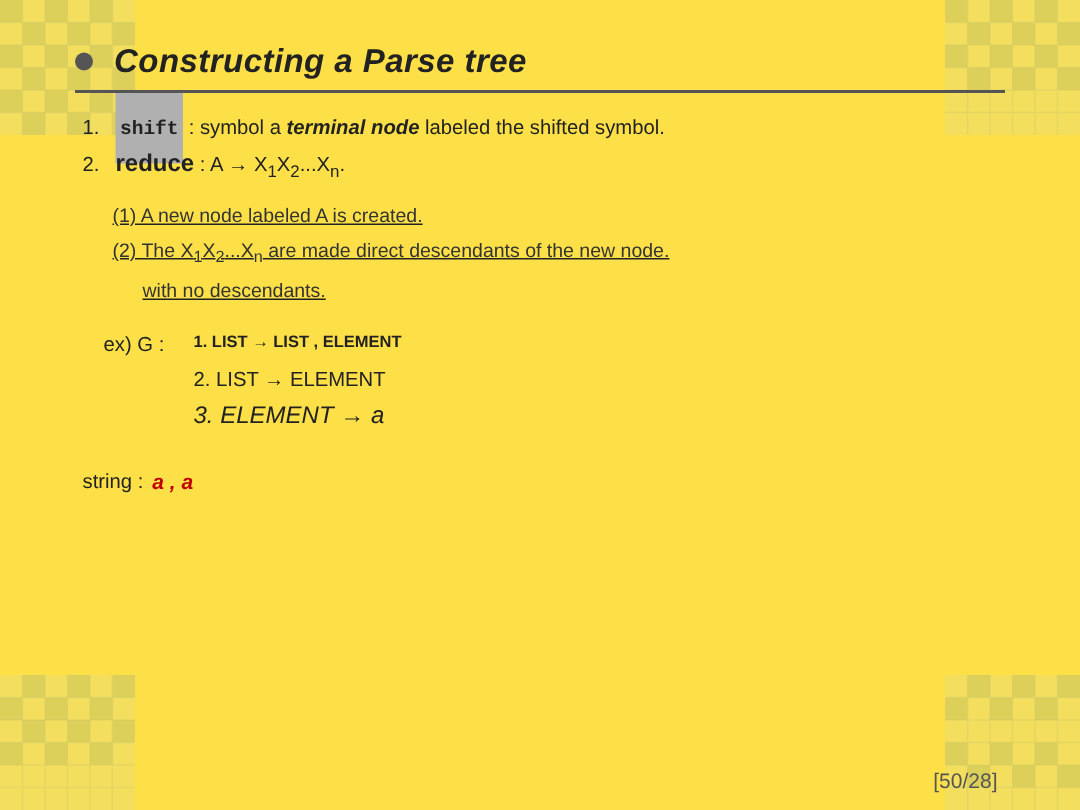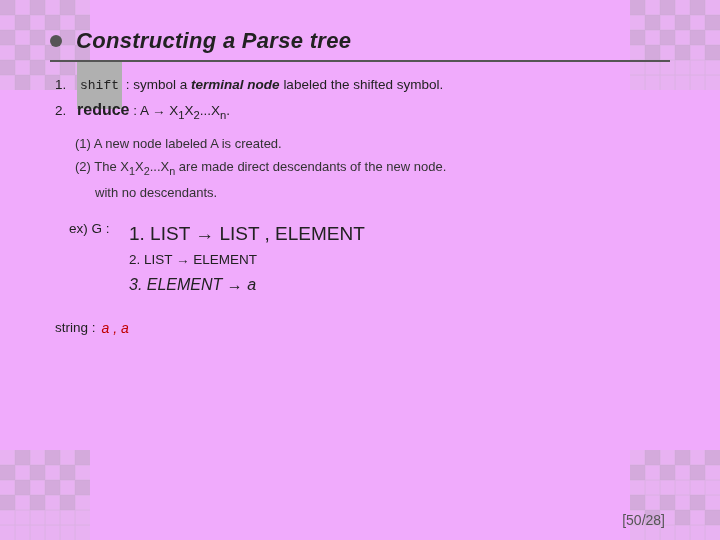--- a/index.html
+++ b/index.html
@@ -9,21 +9,21 @@
       height: 540px;
       overflow: hidden;
       background: #e8e8e8;
       font-family: Arial, sans-serif;
       position: relative;
     }
 
     .slide {
       width: 720px;
       height: 540px;
-      background: #f0abfc;
+      background: #fde047;
       position: relative;
       overflow: hidden;
     }
 
     
     .corner-decoration {
       position: absolute;
       width: 90px;
       height: 90px;
       opacity: 0.35;
@@ -99,37 +99,39 @@
       font-size: 13.5px;
       color: #222;
     }
 
     .keyword-shift {
       background: #b0b0b0;
       padding: 16px 3px;
       font-family: 'Courier New', monospace;
       font-size: 13px;
       color: #222;
+      font-weight: bold;
     }
 
     .keyword-reduce {
       font-weight: bold;
       font-size: 16px;
       color: #222;
     }
 
     .keyword-bold {
       font-weight: bold;
       font-style: italic;
     }
 
     .sub-list {
       margin-left: 20px;
       margin-top: 8px;
       margin-bottom: 8px;
+      text-decoration: underline;
     }
 
     .sub-item {
       margin-bottom: 3px;
       font-size: 13px;
       color: #333;
     }
 
     .epsilon {
       font-style: italic;
@@ -149,21 +151,21 @@
     }
 
     .string-label {
       font-size: 13.5px;
       color: #222;
       margin-right: 6px;
     }
 
     .string-value {
       font-size: 14px;
-      font-weight: normal;
+      font-weight: bold;
       font-style: italic;
       color: #c00000;
     }
 
     
     .page-number {
       position: absolute;
       bottom: 12px;
       right: 55px;
       font-size: 14px;
@@ -341,21 +343,21 @@
         <span>(2) The X<sub>1</sub>X<sub>2</sub>...X<sub>n</sub> are made direct descendants of the new node.</span>
       </div>
       <div class="sub-item" style="margin-left: 20px;">
         <span>with no descendants.</span>
       </div>
     </div>
 
     <div class="example-section">
       <div style="display:flex; margin-bottom: 2px;">
         <span style="font-size:13.5px; color:#222; min-width: 60px;">ex) G : </span>
-        <span style="font-size:19px; color:#222;">1.  LIST → LIST ,  ELEMENT</span>
+        <span style="font-size:11px; color:#222;font-weight:bold;">1.  LIST → LIST ,  ELEMENT</span>
       </div>
       <div style="margin-left: 60px; font-size:13.5px; color:#222; margin-bottom:2px;">
         <span>2.  LIST → ELEMENT</span>
       </div>
       <div style="margin-left: 60px; font-size:16px; color:#222; margin-bottom:2px;font-style:italic;">
         <span>3.  ELEMENT → a</span>
       </div>
     </div>
 
     <div class="string-section">

